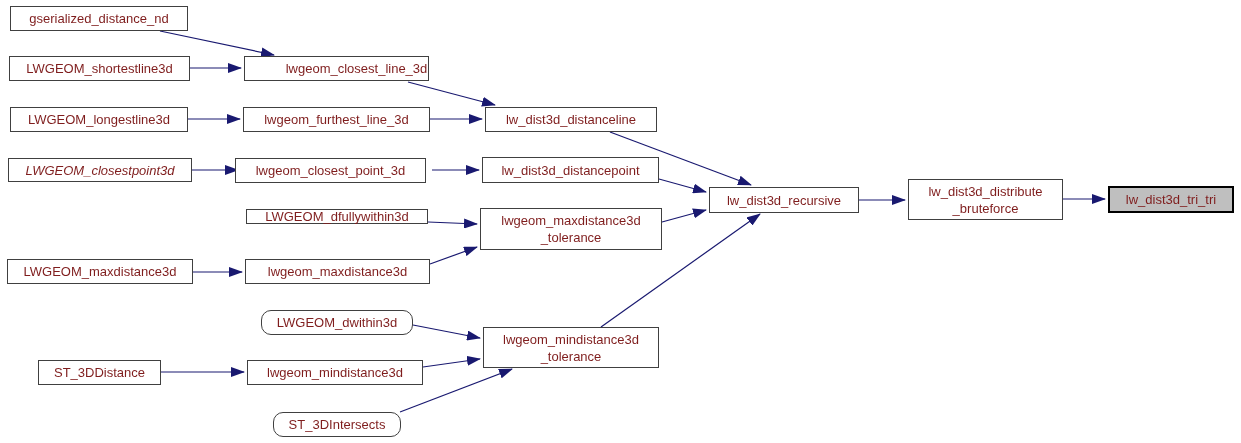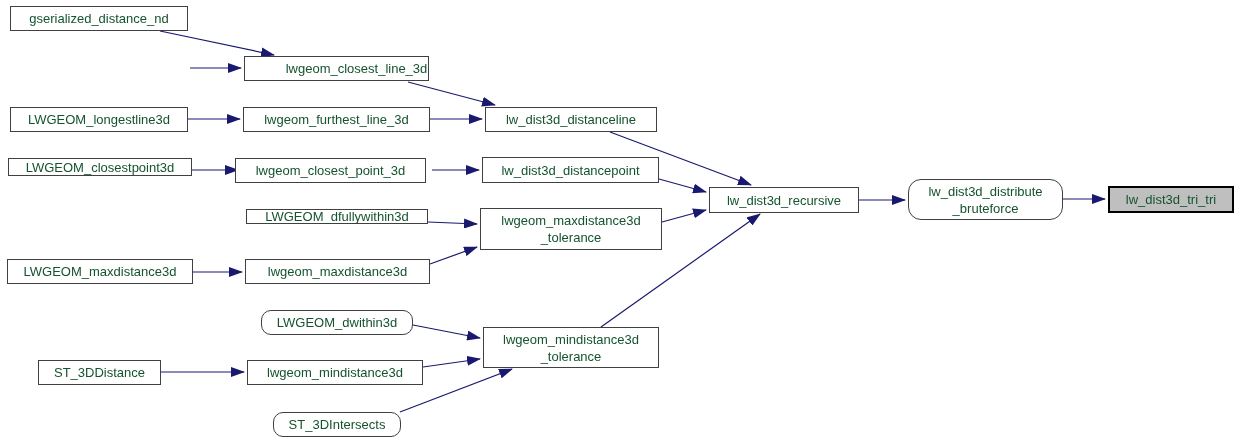--- a/index.html
+++ b/index.html
@@ -14,21 +14,21 @@
   .edges {
     position: absolute;
     left: 0; top: 0;
     width: 1241px; height: 443px;
   }
   .node {
     position: absolute;
     box-sizing: border-box;
     background: #ffffff;
     border: 1px solid #404040;
-    color: #14532d;
+    color: #7f1d1d;
     font-size: 13px;
     line-height: 17px;
     display: flex;
     align-items: center;
     justify-content: center;
     text-align: center;
     white-space: pre-line;
     cursor: pointer;
     z-index: 2;
   }
@@ -66,39 +66,40 @@
       <line x1="161" y1="372" x2="244" y2="372" stroke="#191970"></line>
       <line x1="423" y1="367" x2="480" y2="359" stroke="#191970"></line>
       <line x1="400" y1="412" x2="512" y2="369" stroke="#191970"></line>
       <line x1="601" y1="327" x2="760" y2="214" stroke="#191970"></line>
       <line x1="859" y1="200" x2="905" y2="200" stroke="#191970"></line>
       <line x1="1063" y1="199" x2="1105" y2="199" stroke="#191970"></line>
     </g>
   </svg>
 
   <div class="node" style="left:10px;  top:6px;   width:178px; height:25px;">gserialized_distance_nd</div>
+  <div class="node" style="left:9px;   top:56px;  width:181px; height:25px;">LWGEOM_shortestline3d</div>
   <div class="node" style="left:10px;  top:107px; width:178px; height:25px;">LWGEOM_longestline3d</div>
-  <div class="node" style="left:8px;   top:158px; width:184px; height:18px;">LWGEOM_closestpoint3d</div>
+  <div class="node" style="left:8px;   top:158px; width:184px; height:24px;font-style:italic;">LWGEOM_closestpoint3d</div>
   <div class="node" style="left:7px;   top:259px; width:186px; height:25px;">LWGEOM_maxdistance3d</div>
   <div class="node" style="left:38px;  top:360px; width:123px; height:25px;">ST_3DDistance</div>
 
   <div class="node" style="left:244px; top:56px;  width:185px; height:25px;padding-left:40px;">lwgeom_closest_line_3d</div>
   <div class="node" style="left:243px; top:107px; width:187px; height:25px;">lwgeom_furthest_line_3d</div>
   <div class="node" style="left:235px; top:158px; width:191px; height:25px;">lwgeom_closest_point_3d</div>
   <div class="node" style="left:246px; top:209px; width:182px; height:15px;">LWGEOM_dfullywithin3d</div>
   <div class="node" style="left:245px; top:259px; width:185px; height:25px;">lwgeom_maxdistance3d</div>
   <div class="node" style="left:261px; top:310px; width:152px; height:25px;border-radius:10px;">LWGEOM_dwithin3d</div>
   <div class="node" style="left:247px; top:360px; width:176px; height:25px;">lwgeom_mindistance3d</div>
   <div class="node" style="left:273px; top:412px; width:128px; height:25px;border-radius:10px;">ST_3DIntersects</div>
 
   <div class="node" style="left:485px; top:107px; width:172px; height:25px;">lw_dist3d_distanceline</div>
   <div class="node" style="left:482px; top:157px; width:177px; height:26px;">lw_dist3d_distancepoint</div>
   <div class="node" style="left:480px; top:208px; width:182px; height:42px;">lwgeom_maxdistance3d
 _tolerance</div>
   <div class="node" style="left:483px; top:327px; width:176px; height:41px;">lwgeom_mindistance3d
 _tolerance</div>
 
   <div class="node" style="left:709px; top:187px; width:150px; height:26px;">lw_dist3d_recursive</div>
-  <div class="node" style="left:908px; top:179px; width:155px; height:41px;border-radius:13px;">lw_dist3d_distribute
+  <div class="node" style="left:908px; top:179px; width:155px; height:41px;">lw_dist3d_distribute
 _bruteforce</div>
   <div class="node highlight" style="left:1108px; top:186px; width:126px; height:27px;">lw_dist3d_tri_tri</div>
 
 </div>
 
 </body></html>

